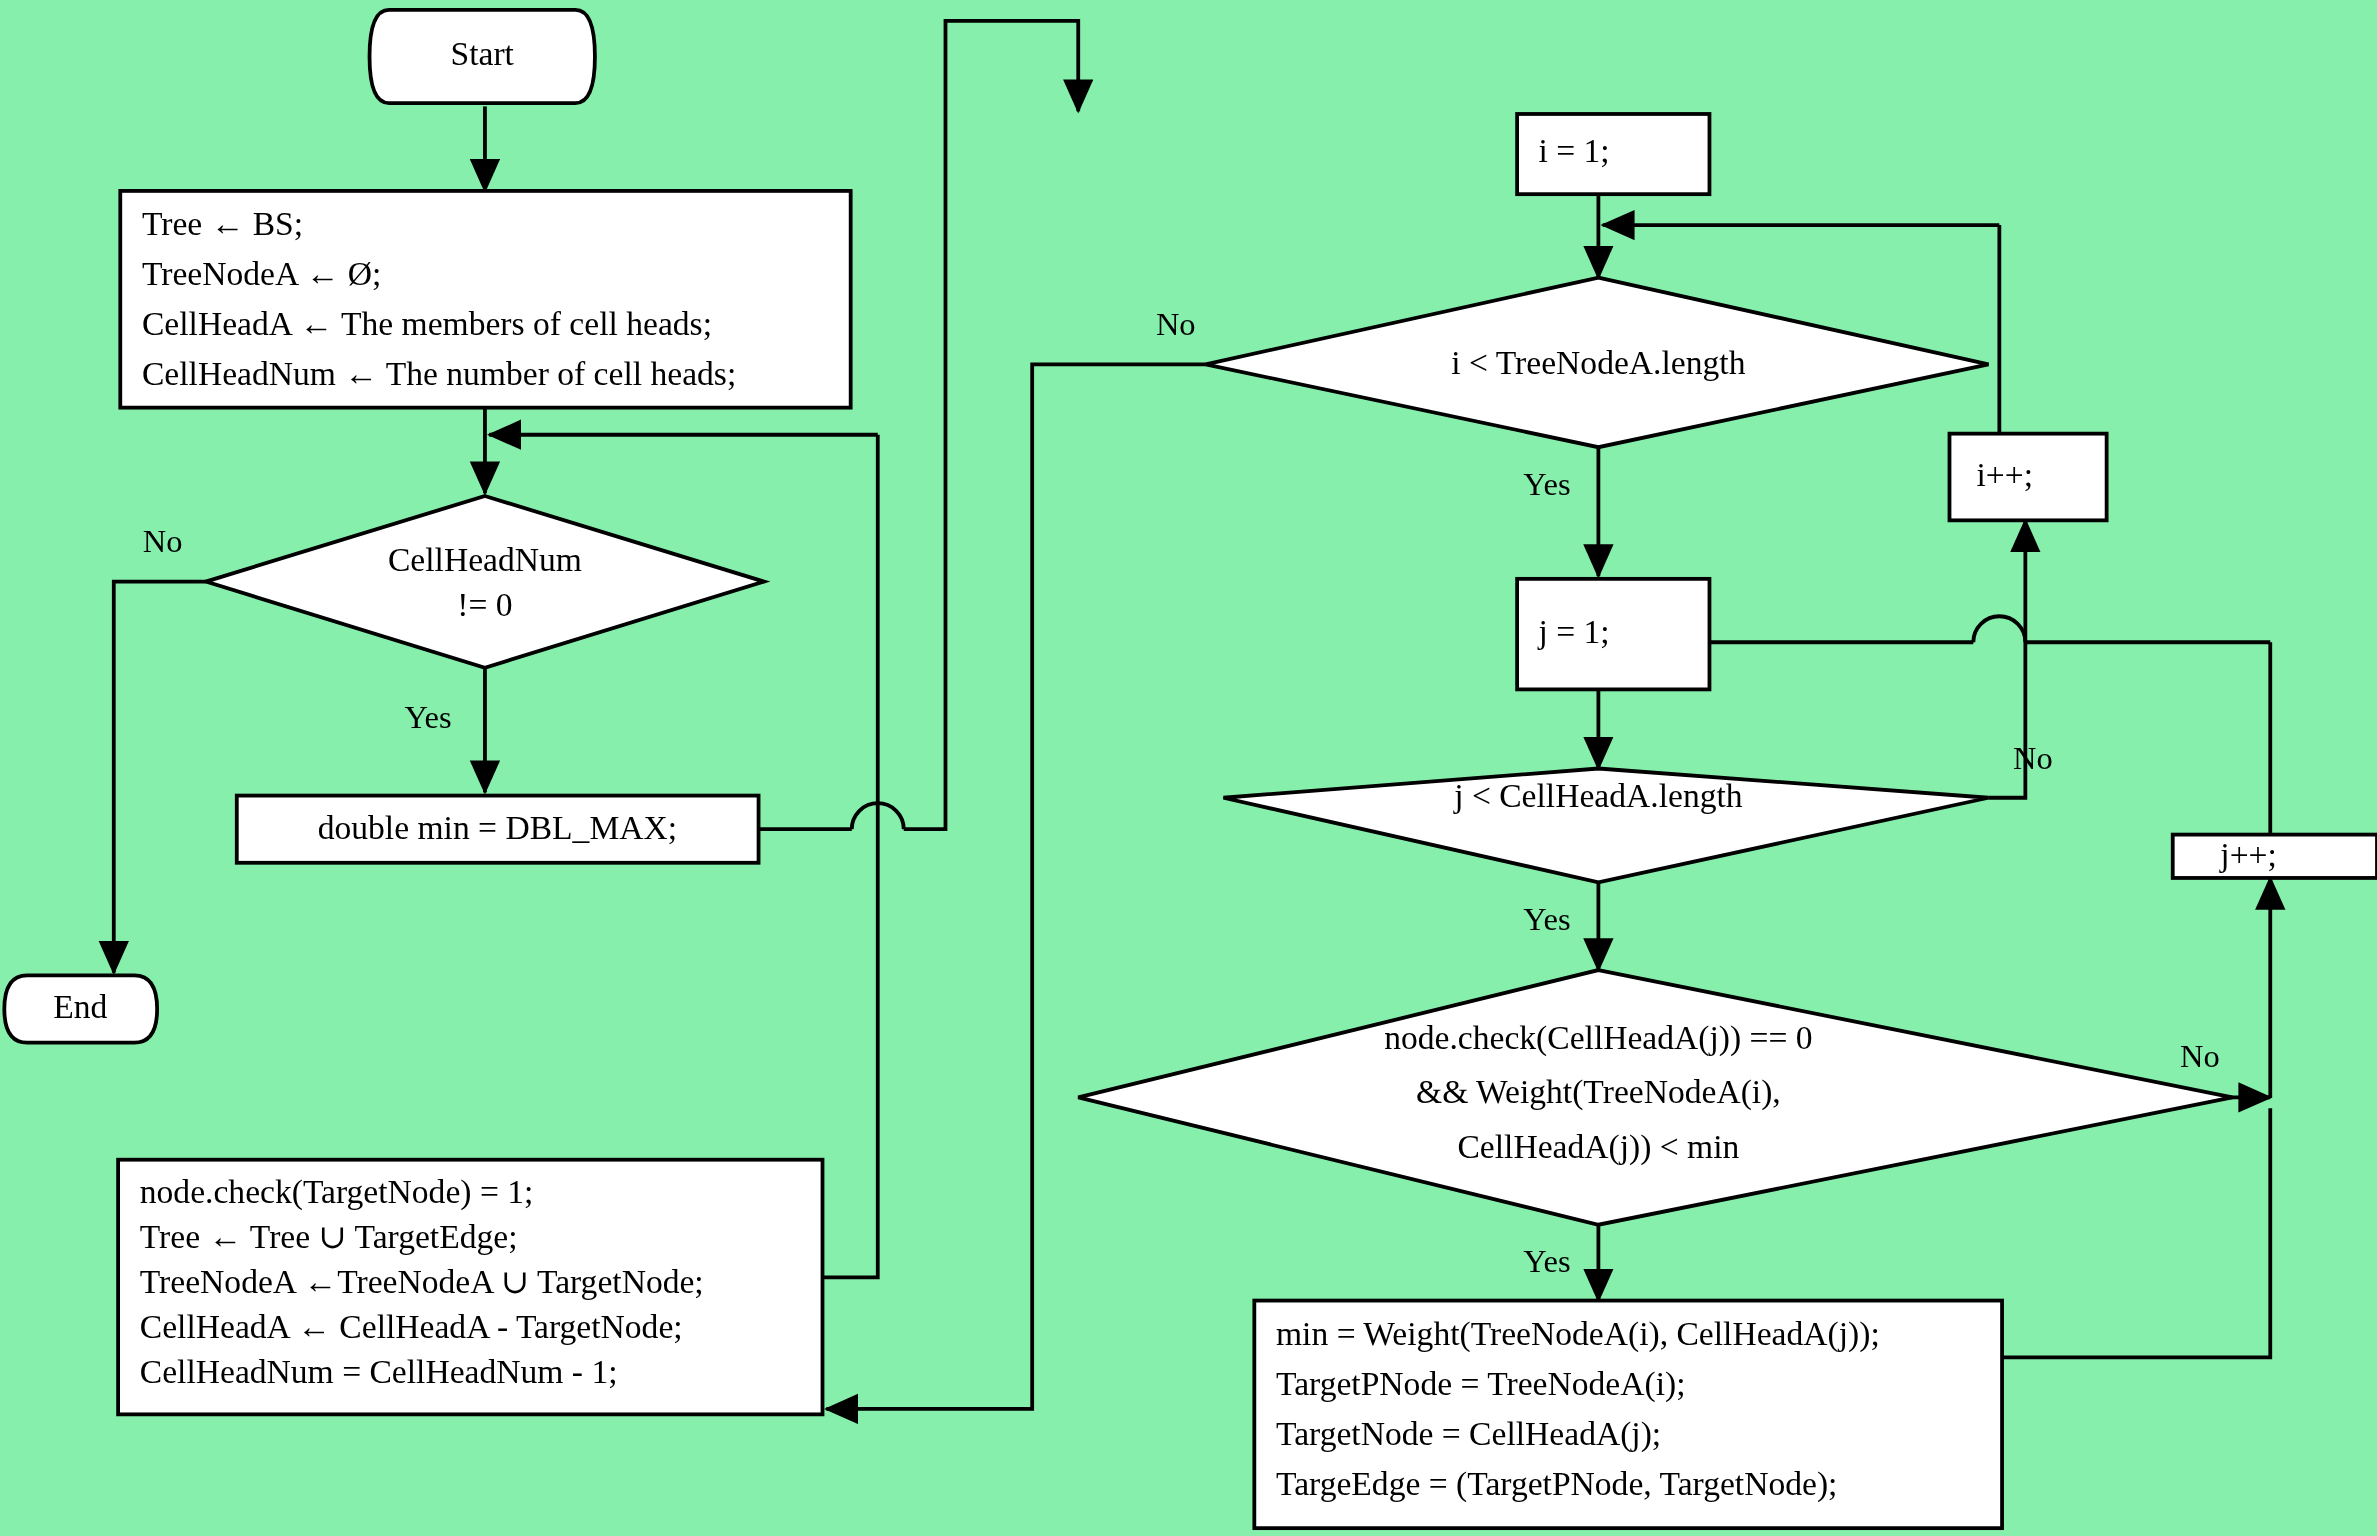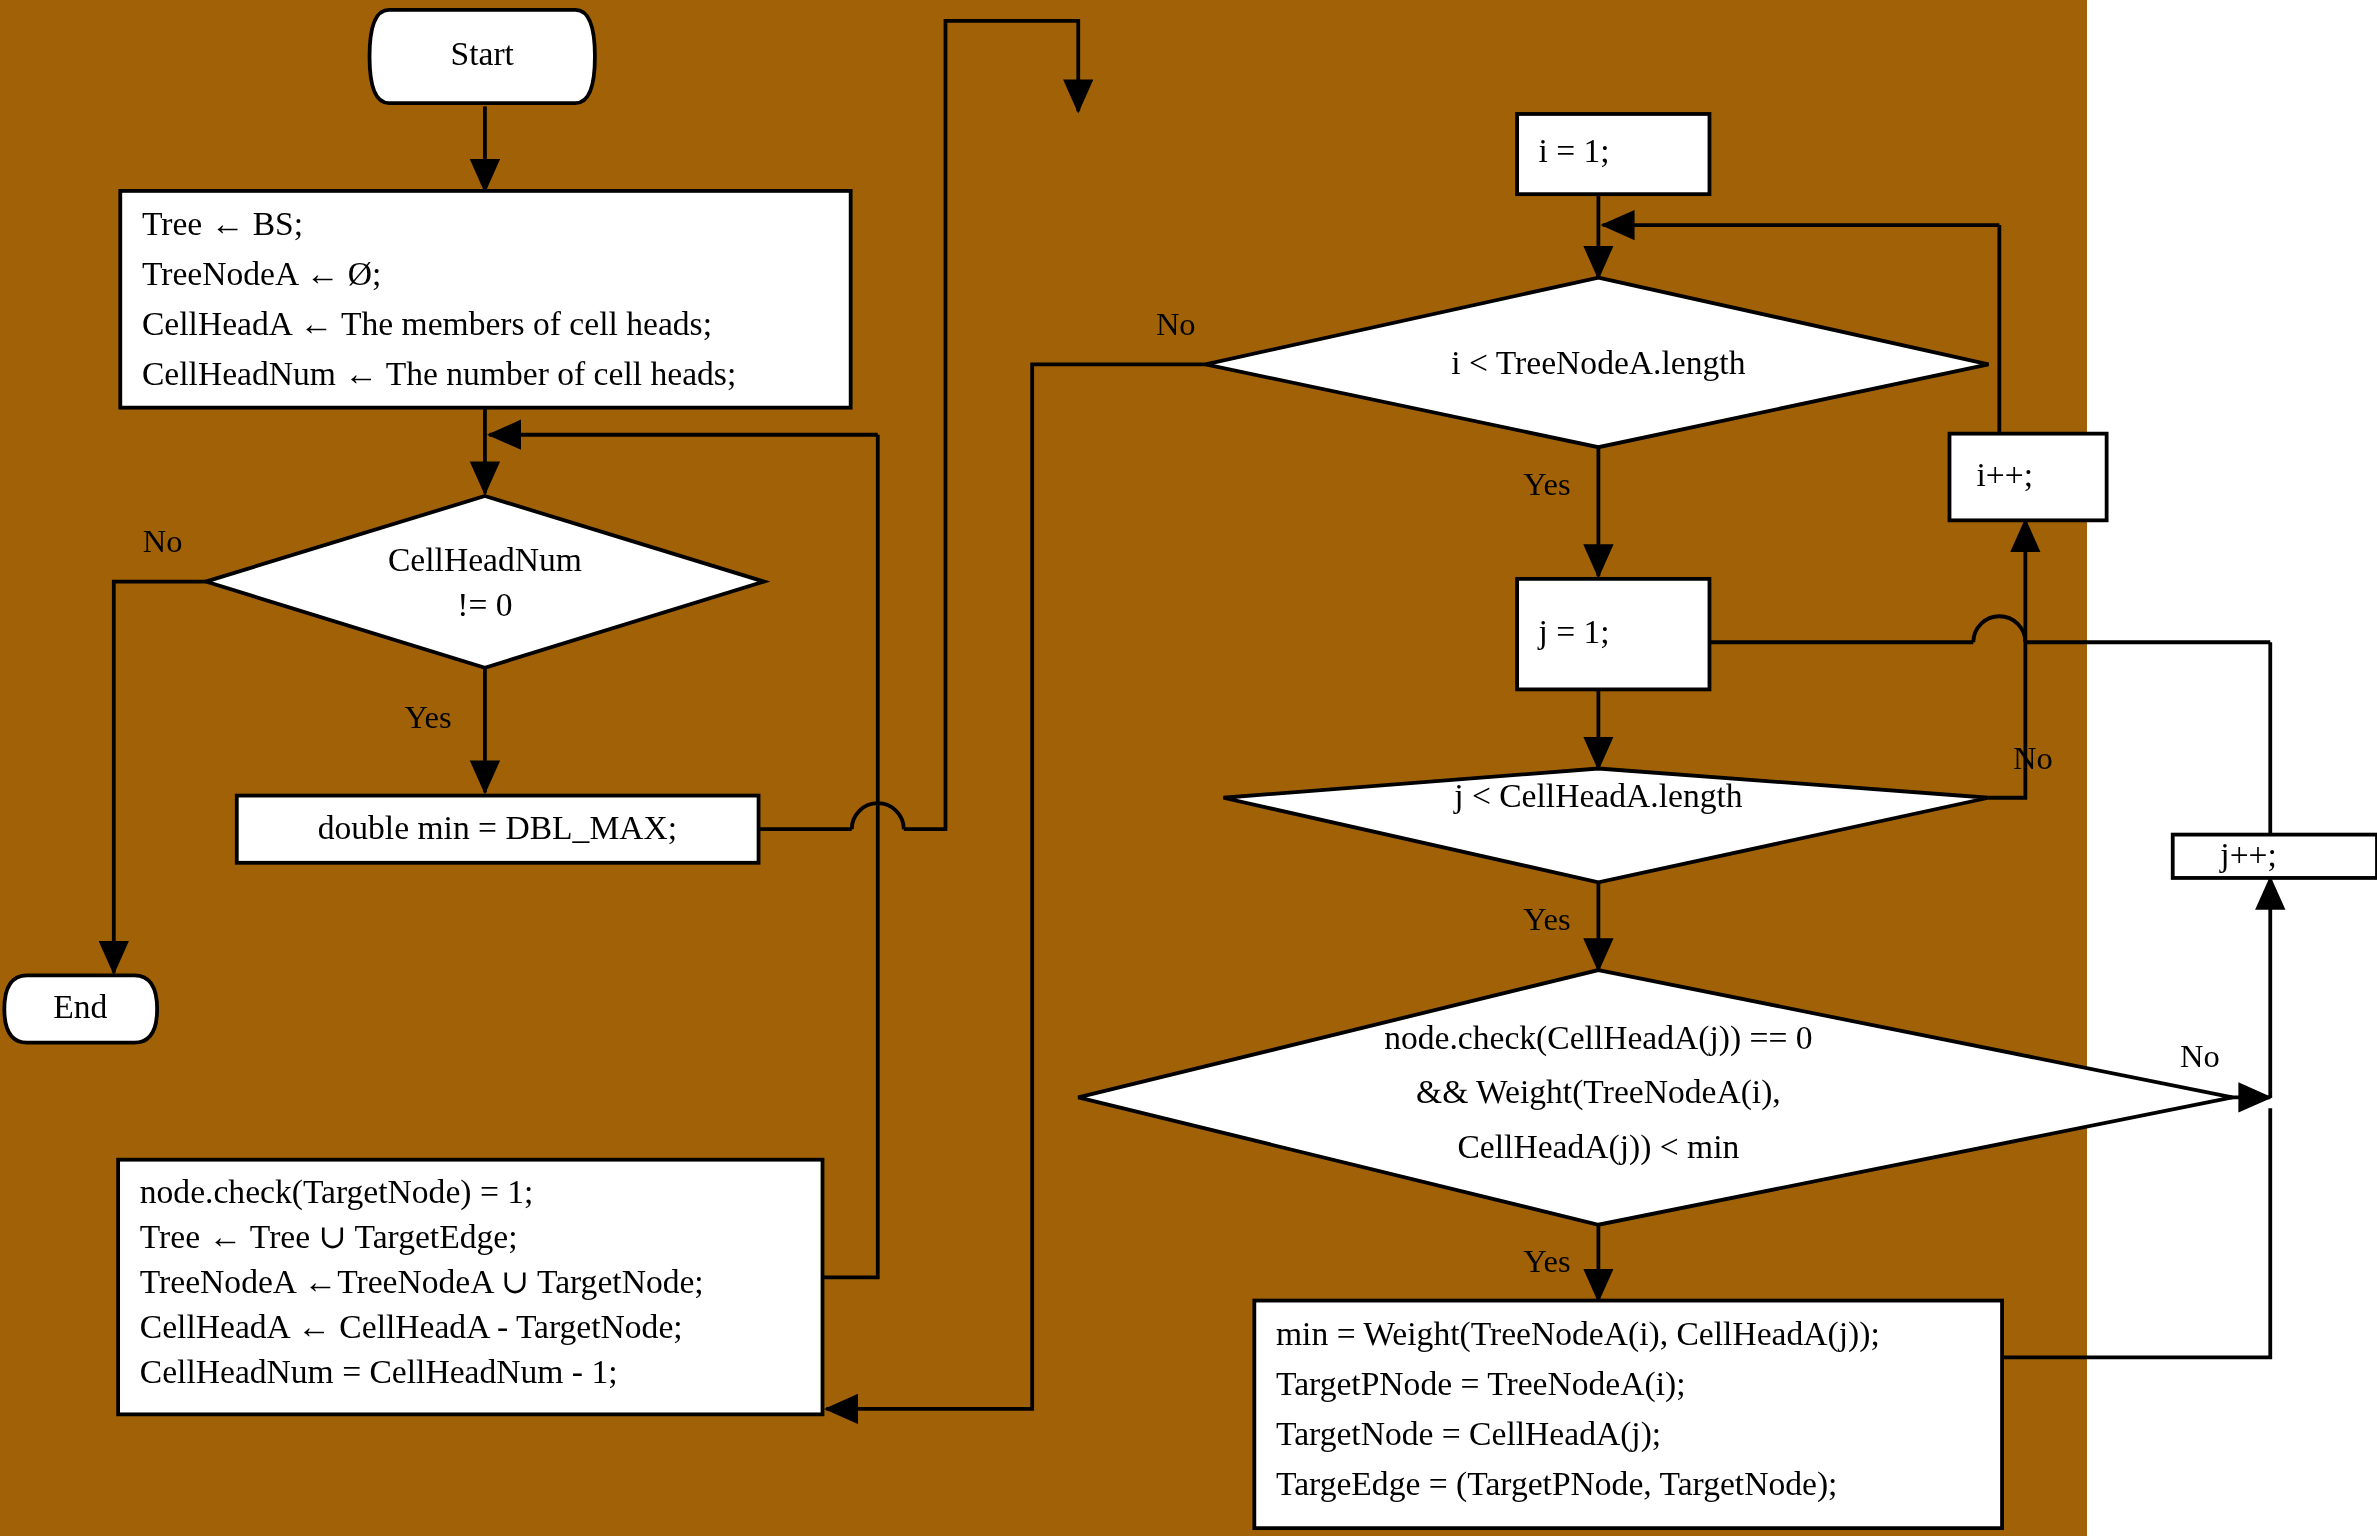--- a/index.html
+++ b/index.html
@@ -1,16 +1,16 @@
 <!DOCTYPE html>
 <html style="font-size:8.7px"><head>
 <meta charset="utf-8">
 <style>
   html,body{margin:0;padding:0;background:#ffffff;}
-  #stage{position:relative;width:2087px;height:1537px;background:#a16207;
+  #stage{position:relative;width:2377px;height:1537px;background:#86efac;
          font-family:"Liberation Serif","DejaVu Serif",serif;}
   svg{display:block;}
   .shape{fill:#ffffff;stroke:#000000;stroke-width:7;}
   .conn{fill:none;stroke:#000000;stroke-width:7;}
   .txt{font-family:"Liberation Serif","DejaVu Serif",serif;fill:#000;
        font-size:62px;dominant-baseline:middle;}
   .txt-c{text-anchor:middle;}
   .txt-l{text-anchor:start;}
   .lbl{font-family:"Liberation Serif","DejaVu Serif",serif;fill:#000;
        font-size:60px;text-anchor:middle;dominant-baseline:middle;}

